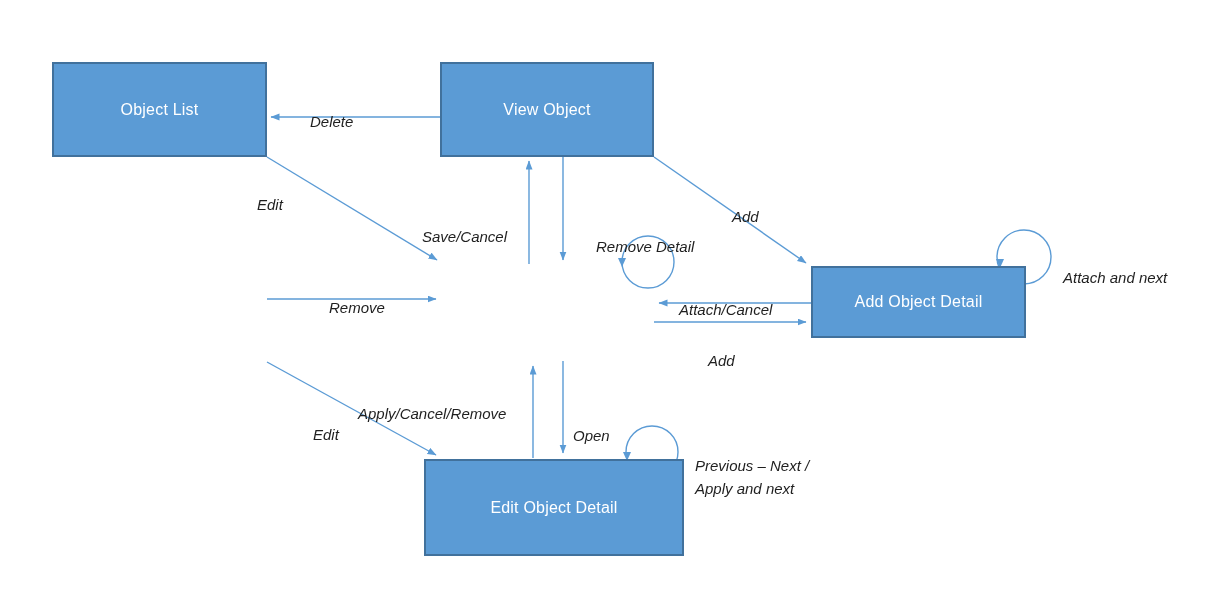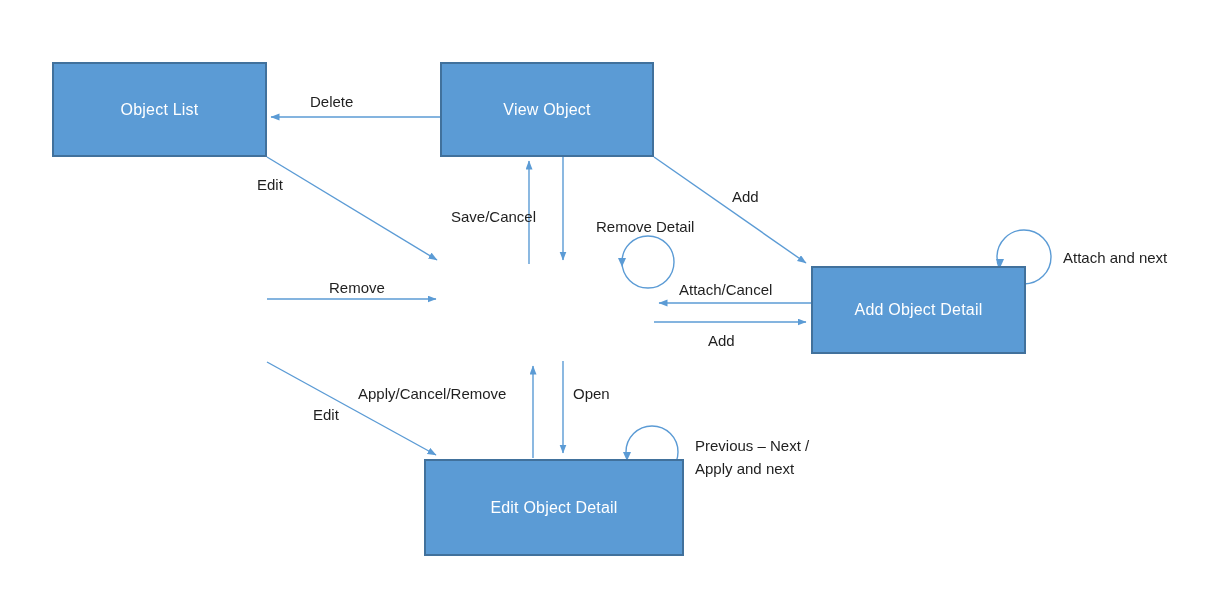--- a/index.html
+++ b/index.html
@@ -22,22 +22,23 @@
   svg.wires .head{fill:var(--connector);stroke:none;}
   .node{
     position:absolute;z-index:2;box-sizing:border-box;
     background:var(--node_fill);
     border:2px solid var(--node_border);
     display:flex;align-items:center;justify-content:center;
     color:var(--node_text);font-size:16px;letter-spacing:.2px;
   }
   .elabel{
     position:absolute;z-index:3;white-space:nowrap;
-    font-size:15px;color:var(--label_text);
+    font-size:15px;font-style:italic;color:var(--label_text);
     line-height:23px;
+    margin-top:20px;
   }
 </style>
 </head>
 <body>
 
 <div class="canvas">
 
   <svg class="wires" width="1210" height="606">
     <defs>
       <marker id="ah" markerWidth="10" markerHeight="8" refX="8.5" refY="3.5" orient="auto" markerUnits="userSpaceOnUse">
@@ -66,37 +67,37 @@
     <circle class="loop" cx="1024" cy="257" r="27"></circle>
     <path class="head" d="M-4,-9 L4,-9 L0,0 Z" transform="translate(1000,268)"></path>
   </svg>
 
   <div class="node" style="left:52px;top:62px;width:215px;height:95px">
     <span>Object List</span>
   </div>
   <div class="node" style="left:440px;top:62px;width:214px;height:95px">
     <span>View Object</span>
   </div>
-  <div class="node" style="left:811px;top:266px;width:215px;height:88px">
+  <div class="node" style="left:811px;top:266px;width:215px;height:72px">
     <span>Add Object Detail</span>
   </div>
   <div class="node" style="left:424px;top:459px;width:260px;height:97px">
     <span>Edit Object Detail</span>
   </div>
 
   <div class="elabel" style="left:310px;top:90px">Delete</div>
   <div class="elabel" style="left:257px;top:173px">Edit</div>
-  <div class="elabel" style="left:451px;top:205px">Save/Cancel</div>
+  <div class="elabel" style="left:422px;top:205px">Save/Cancel</div>
   <div class="elabel" style="left:596px;top:215px">Remove Detail</div>
   <div class="elabel" style="left:732px;top:185px">Add</div>
   <div class="elabel" style="left:679px;top:278px">Attach/Cancel</div>
   <div class="elabel" style="left:708px;top:329px">Add</div>
   <div class="elabel" style="left:329px;top:276px">Remove</div>
   <div class="elabel" style="left:313px;top:403px">Edit</div>
   <div class="elabel" style="left:358px;top:382px">Apply/Cancel/Remove</div>
-  <div class="elabel" style="left:573px;top:382px">Open</div>
+  <div class="elabel" style="left:573px;top:404px">Open</div>
   <div class="elabel" style="left:695px;top:434px">
     <div>Previous – Next  /</div>
     <div>Apply and next</div>
   </div>
   <div class="elabel" style="left:1063px;top:246px">Attach and next</div>
 
 </div>
 
 </body></html>

